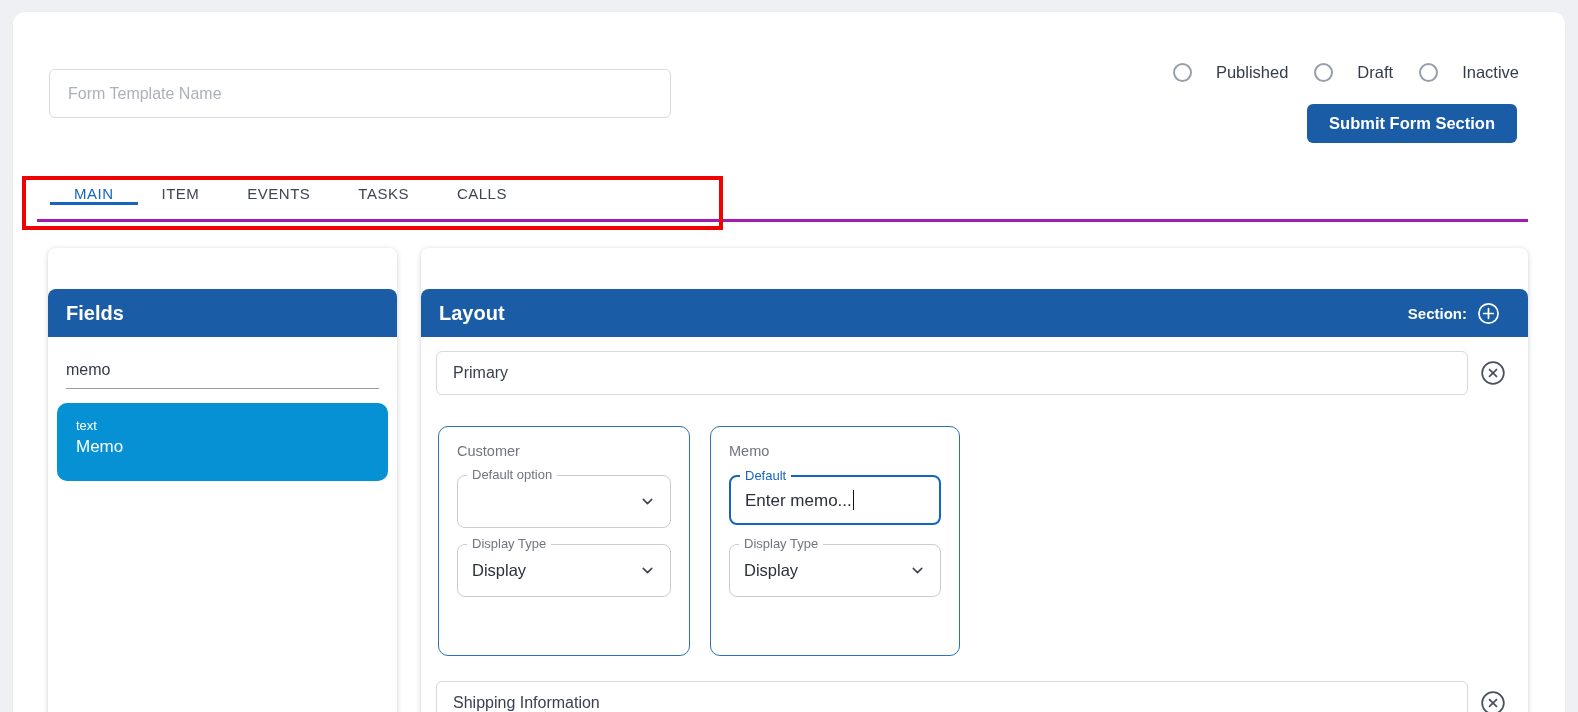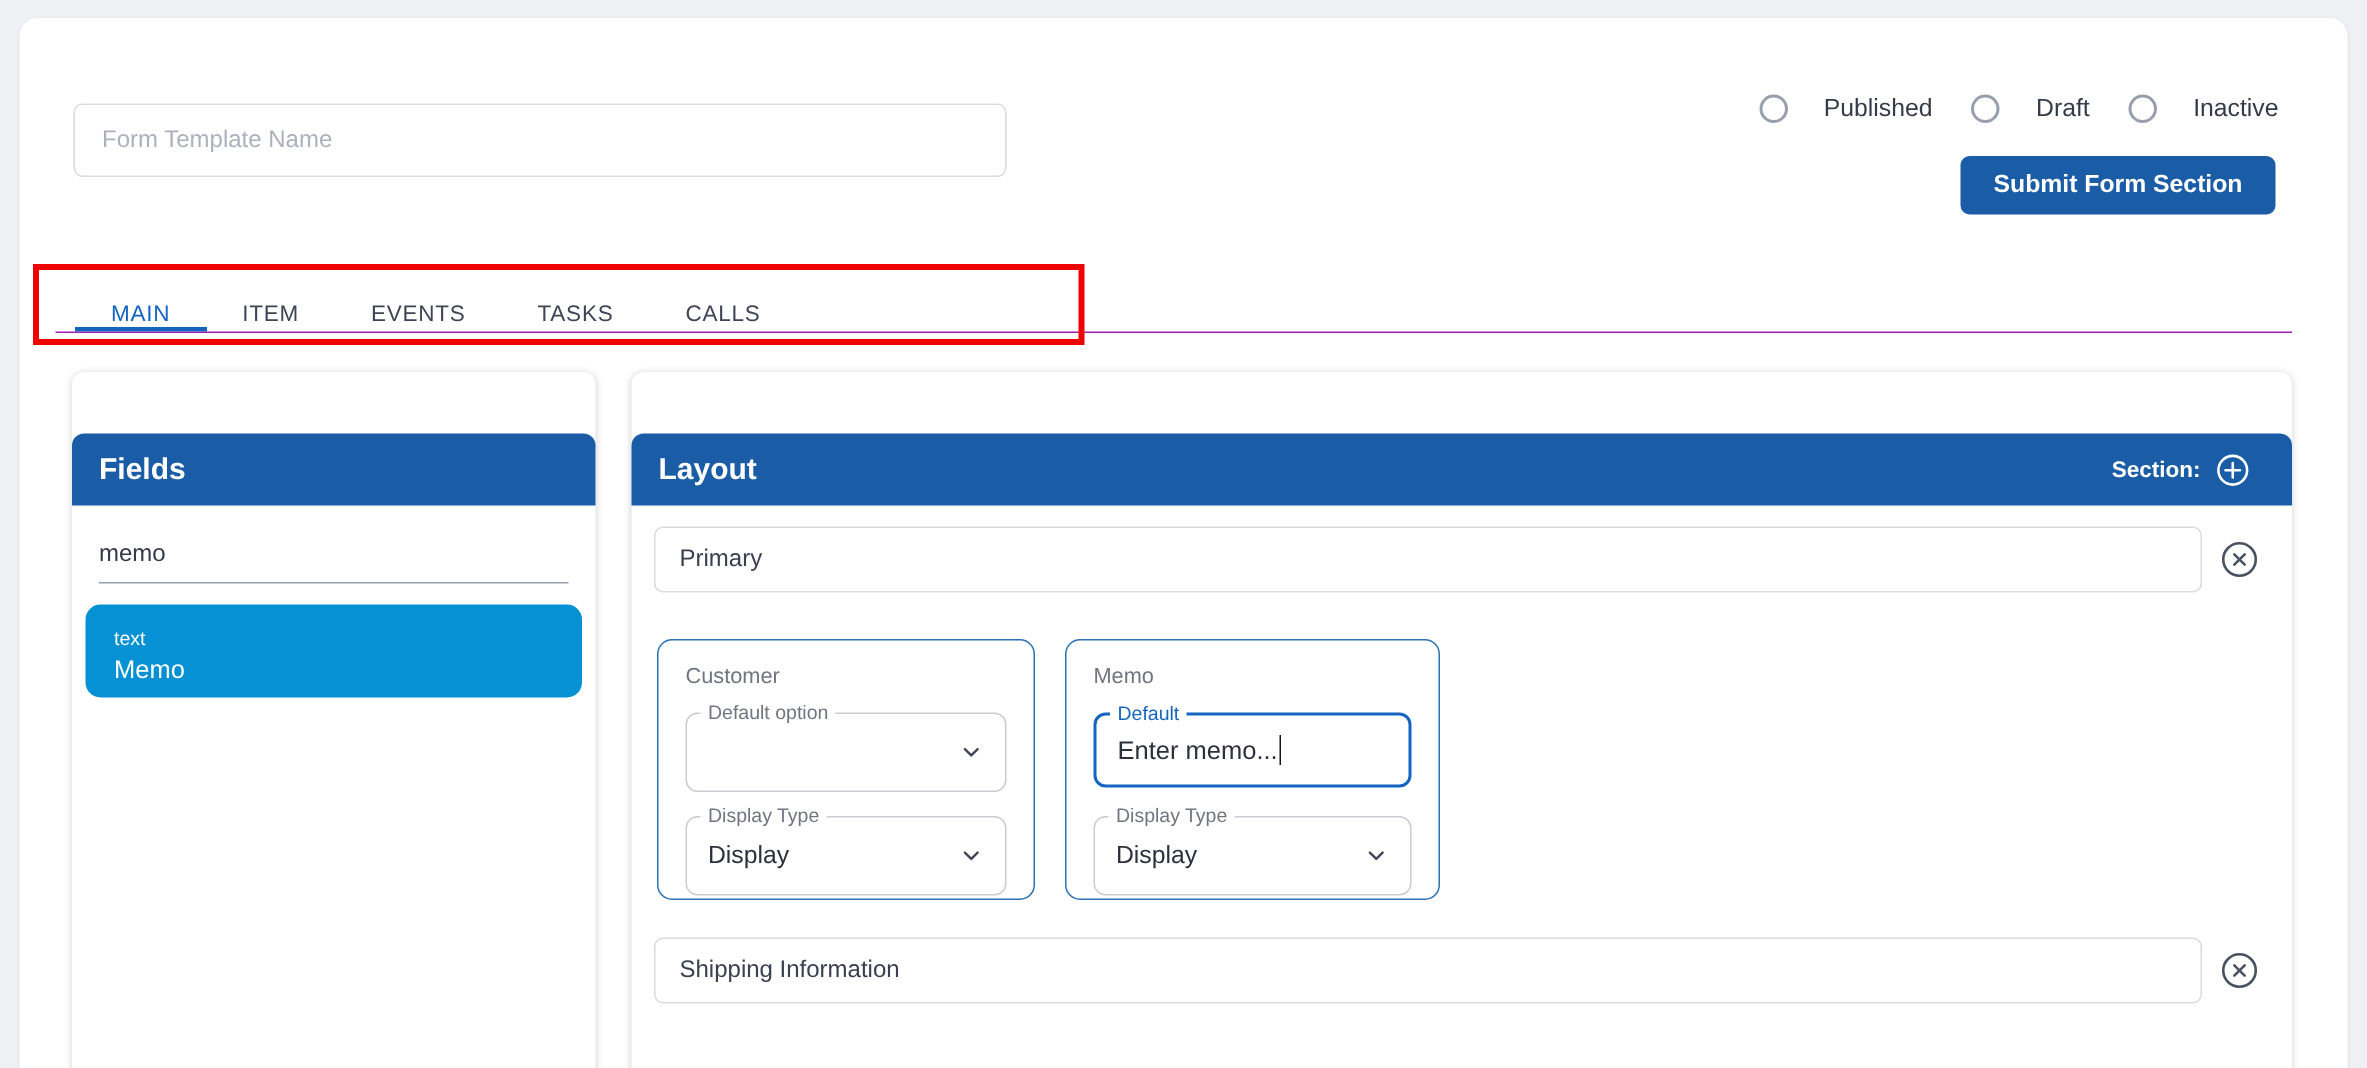--- a/index.html
+++ b/index.html
@@ -39,22 +39,22 @@
     position: absolute; top: 92px; right: 48px;
     height: 39px; padding: 0 22px;
     background: var(--accent, #1a5da6); color: #fff;
     border: none; border-radius: 6px;
     font-size: 16.5px; font-weight: 700; font-family: inherit;
     cursor: pointer;
   }
   
   .tabs {
     position: absolute; left: 24px; right: 37px; top: 173px; height: 37px;
-    display: flex; align-items: flex-end; padding-left: 13px;
-    border-bottom: 1px solid #a21caf;
+    display: flex; align-items: flex-start; padding-left: 13px;
+    border-bottom: 3px solid #a21caf;
   }
   .tab {
     display: flex; align-items: center; padding: 0 24px;
     font-size: 15px; font-weight: 500; letter-spacing: 0.5px;
     color: #3f4554; border-bottom: 3px solid transparent; cursor: pointer;
   }
   .tab.active { color: var(--tab-active, #1565c0); border-bottom-color: var(--tab-active, #1565c0); }
   .red-annotation {
     position: absolute; left: 9px; top: 164px; width: 701px; height: 54px;
     border: 4px solid var(--annotation, #ee0202); pointer-events: none; z-index: 5;
@@ -76,21 +76,21 @@
   .layout-panel { left: 408px; width: 1107px; height: 504px; }
 
   
   .field-search {
     display: block; margin: 22px 18px 0; width: 313px;
     border: none; border-bottom: 1px solid #9aa0ab;
     font-size: 16px; color: #333a49; padding: 2px 0 9px;
     font-family: inherit; outline: none; background: transparent;
   }
   .field-item {
-    margin: 14px 9px 0; height: 62px; border-radius: 10px;
+    margin: 14px 9px 0; height: 78px; border-radius: 10px;
     background: var(--field-card, #0591d3); color: #fff;
     padding: 15px 0 0 19px; cursor: grab;
   }
   .field-item-type { font-size: 13px; }
   .field-item-label { font-size: 17px; margin-top: 4px; font-weight: 500; }
 
   
   .section-add { display: flex; align-items: center; gap: 10px; cursor: pointer; }
   .section-add-label { font-size: 15px; font-weight: 600; }
   .section-row {
@@ -103,21 +103,21 @@
     padding: 0 16px; font-size: 16px; color: #3a4050;
     font-family: inherit; outline: none; background: #fff;
   }
   .icon-btn {
     margin-left: 12px; width: 26px; height: 26px;
     background: none; border: none; padding: 0; cursor: pointer;
     display: flex; align-items: center; justify-content: center;
   }
   .cards-row { display: flex; gap: 20px; margin: 31px 0 0 17px; }
   .field-card {
-    width: 252px; height: 174px;
+    width: 252px; height: 230px;
     border: 1.5px solid #2a72b5; border-radius: 10px;
     padding: 16px 18px 14px;
     background: #fff;
   }
   .field-card.memo-card { width: 250px; }
   .card-title { font-size: 14.5px; color: #70757f; margin-bottom: 16px; }
   .outlined {
     position: relative; border: 1px solid #c9ccd2; border-radius: 8px;
     height: 53px; display: flex; align-items: center;
     padding: 0 14px; background: #fff; cursor: pointer;

